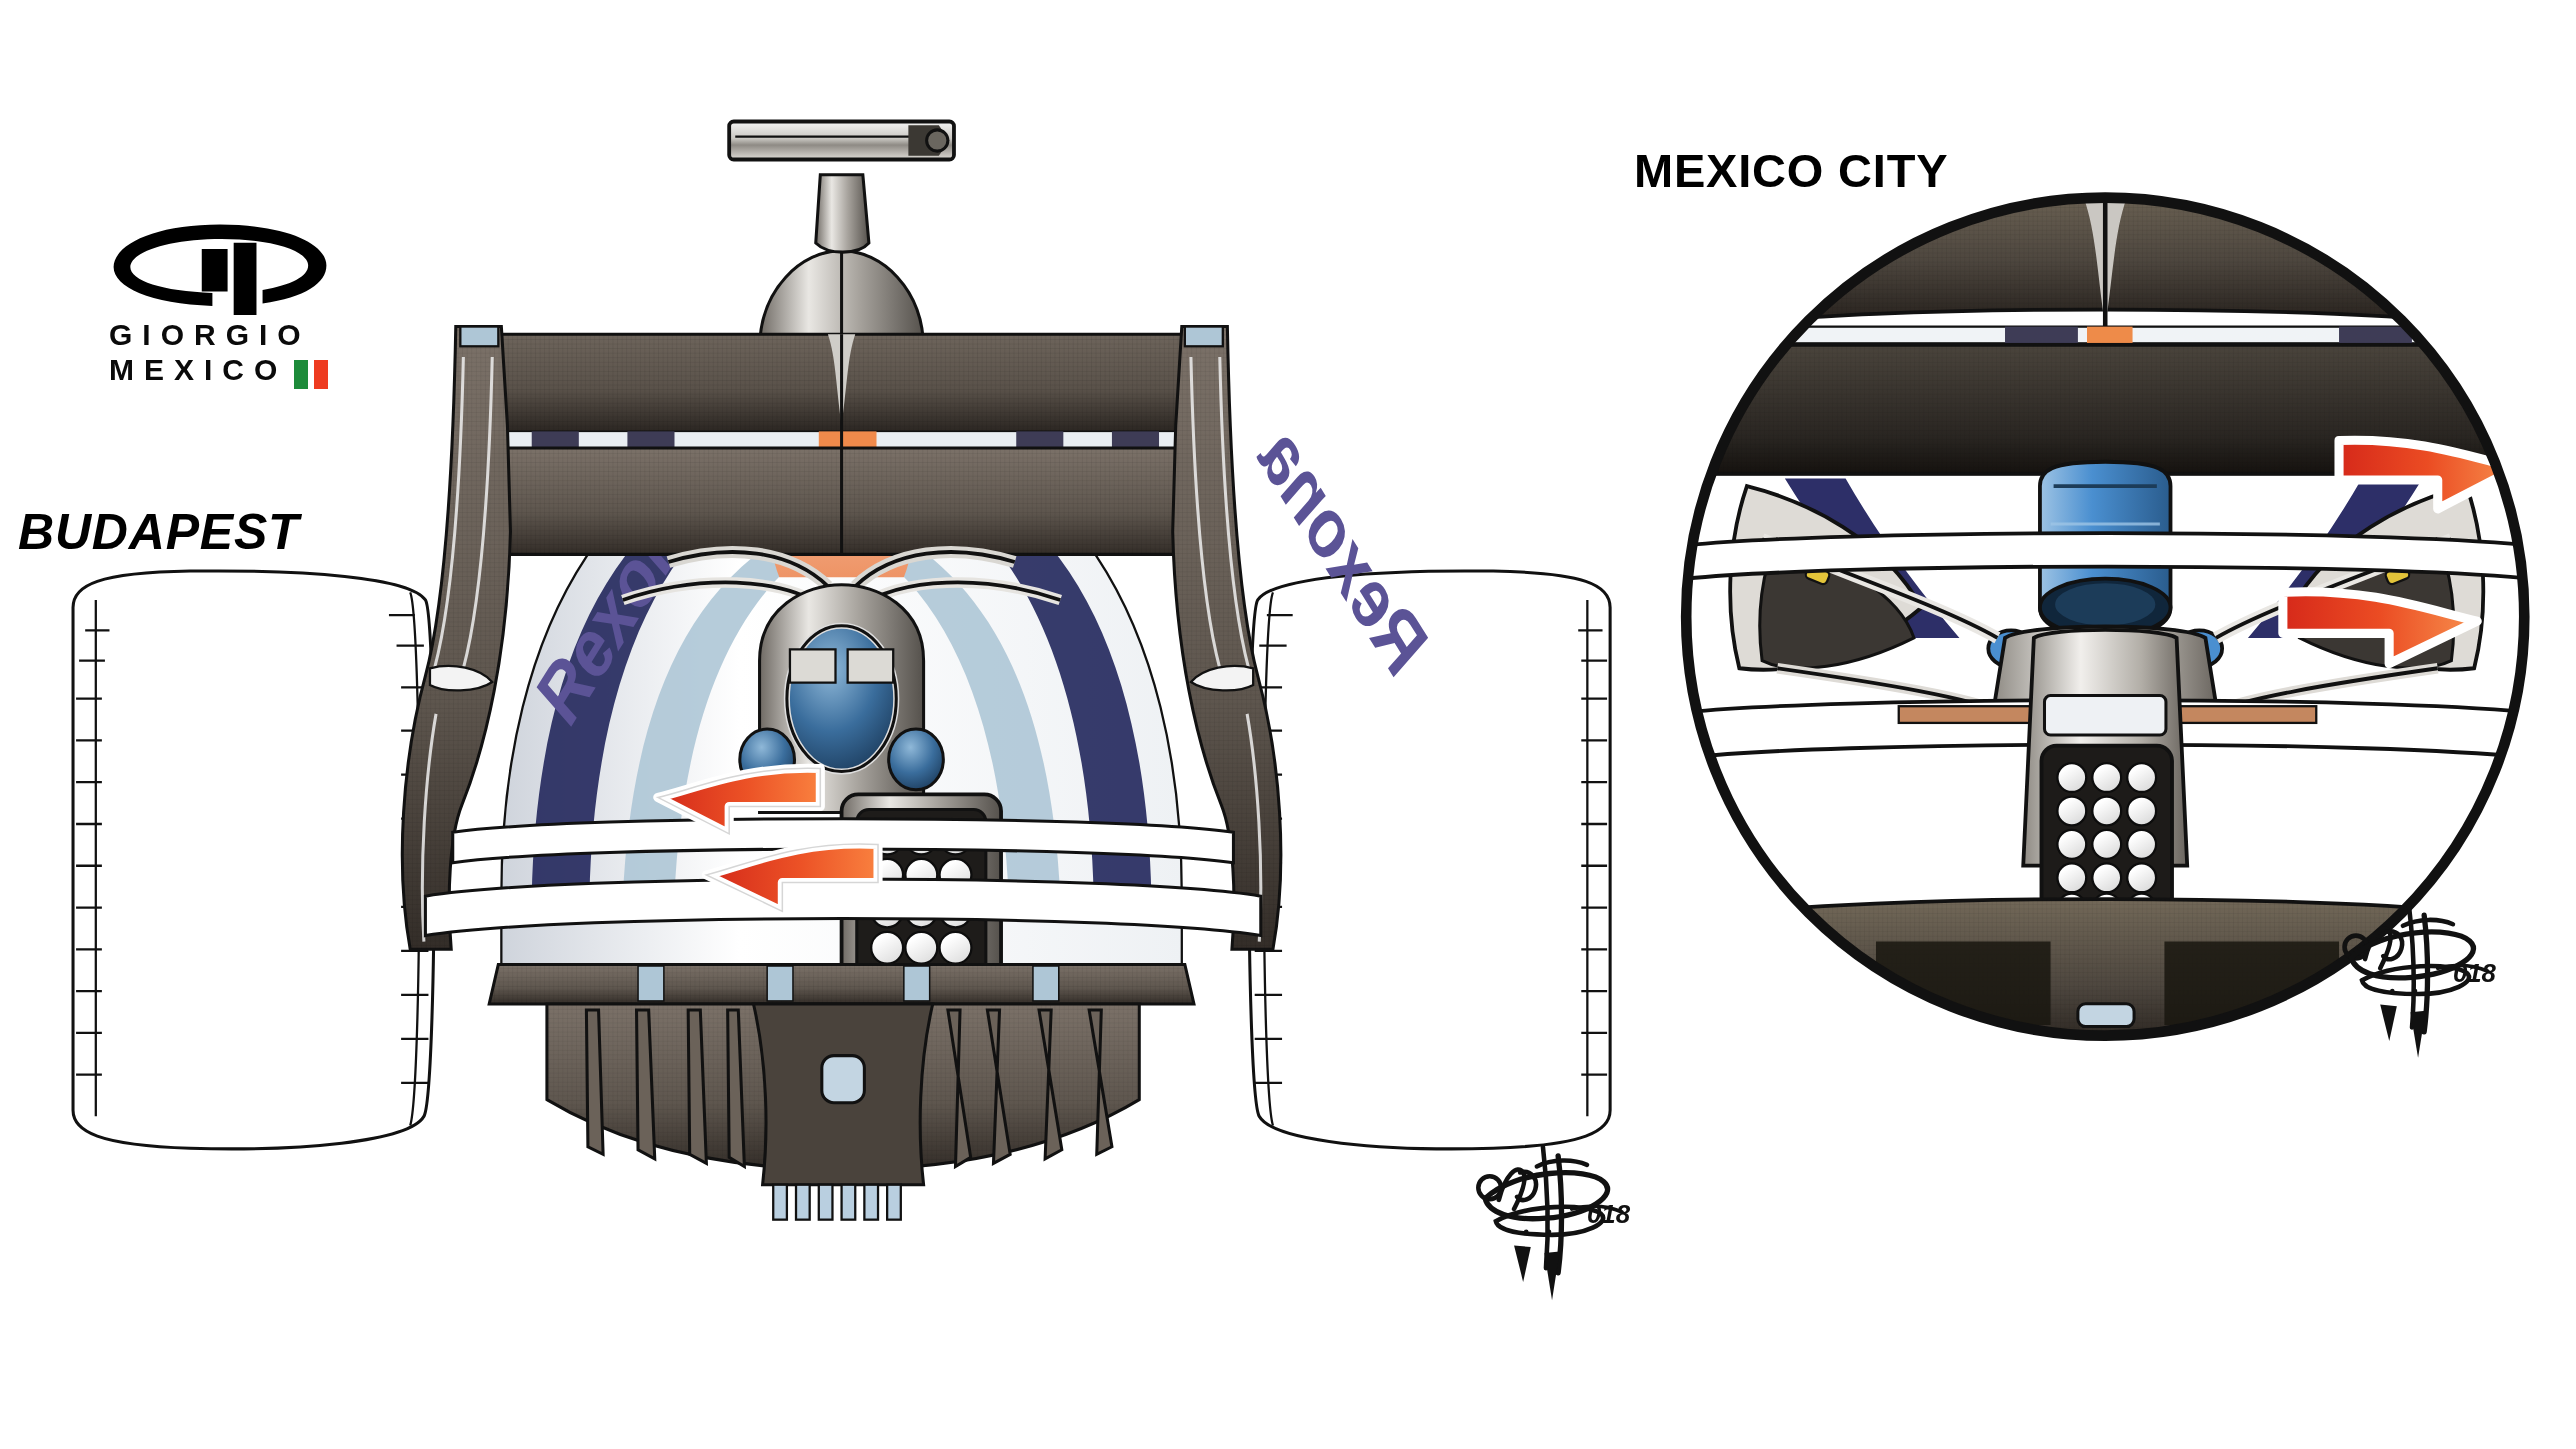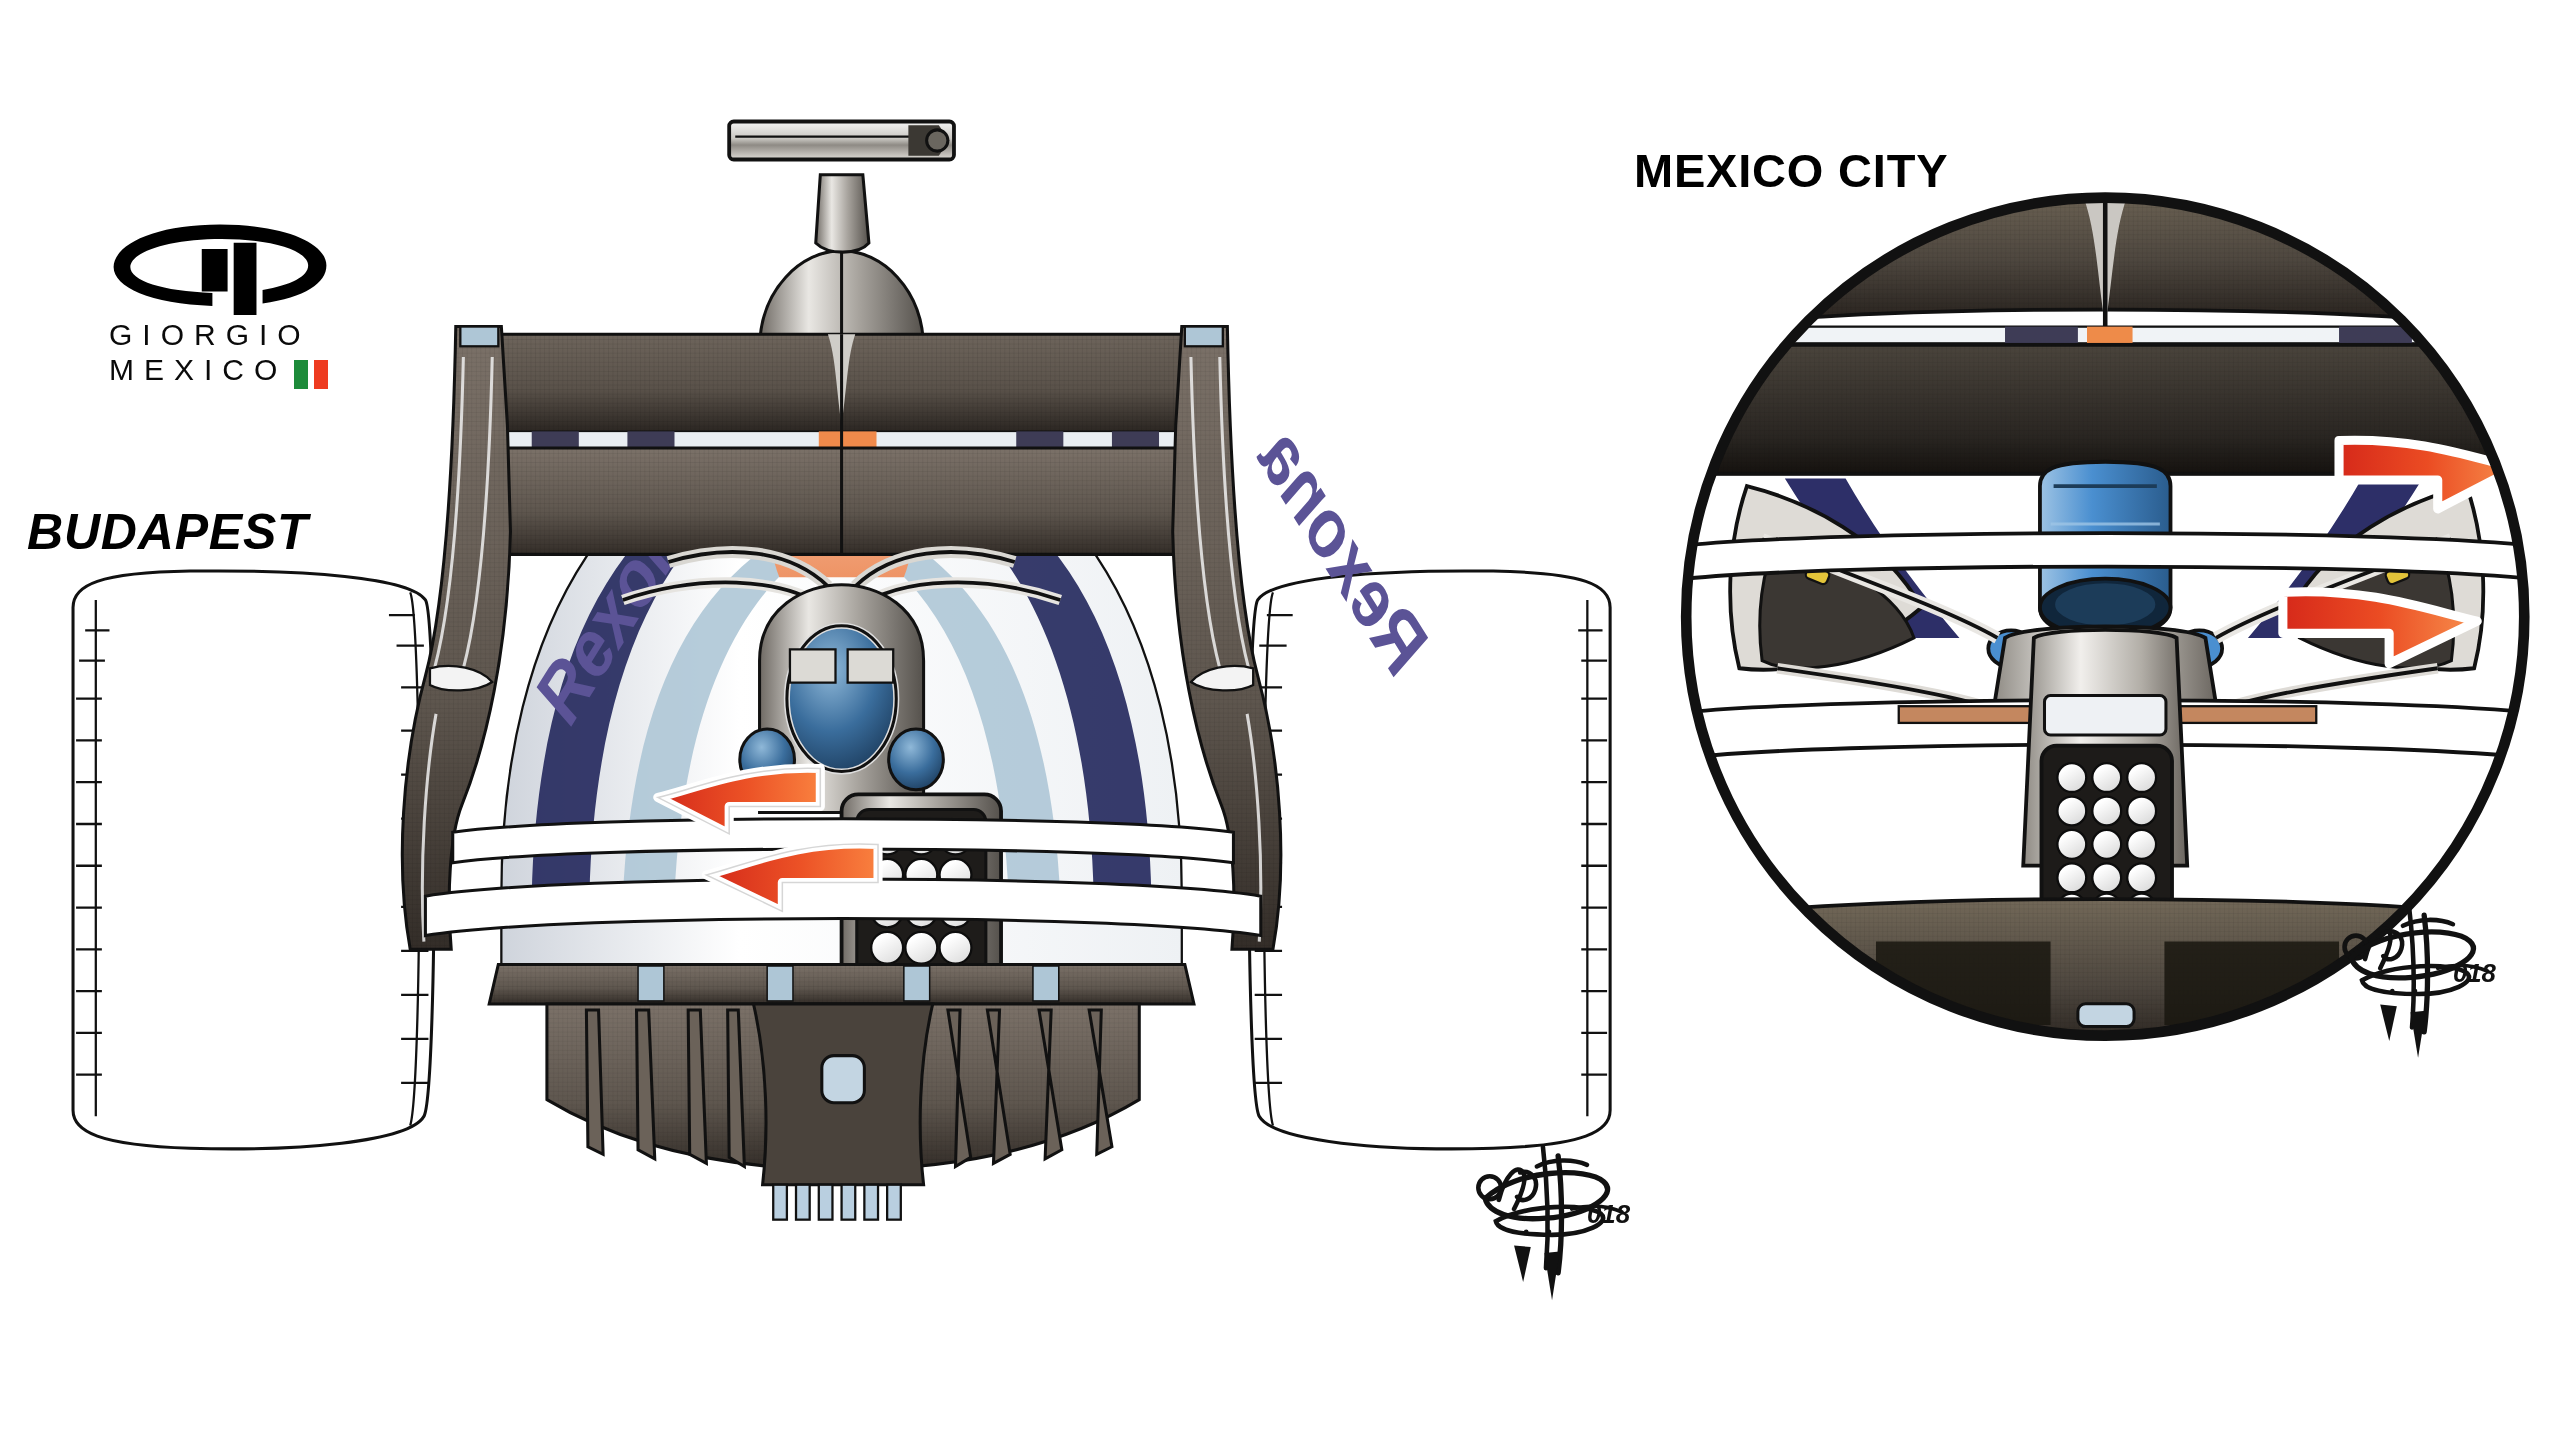--- a/index.html
+++ b/index.html
@@ -7,28 +7,28 @@
     width:2576px;height:1449px;position:relative;overflow:hidden;
     font-family:"Liberation Sans", sans-serif;background:#ffffff;
   }
   .stage{position:absolute;inset:0;}
 
   
   #brand-logo{position:absolute;left:106px;top:220px;width:228px;height:175px;}
   #brand-logo .mark{position:absolute;left:0;top:0;width:228px;height:95px;}
   #brand-logo .wordmark{position:absolute;left:0;top:97px;width:228px;}
   #brand-logo .line{
-    font-weight:400;font-size:30px;letter-spacing:10px;color:#0a0a0a;
+    font-weight:700;font-size:30px;letter-spacing:10px;color:#0a0a0a;
     line-height:1.18;white-space:nowrap;text-align:left;padding-left:3px;
   }
   #brand-logo .flagrow{position:absolute;left:188px;top:43px;display:flex;gap:5.3px;}
   #brand-logo .flagrow i{display:block;width:14.4px;height:29px;}
 
   #label-budapest{
-    position:absolute;left:27px;top:503px;font-size:50px;font-weight:700;
+    position:absolute;left:18px;top:503px;font-size:50px;font-weight:700;
     font-style:italic;letter-spacing:0.8px;color:#000;white-space:nowrap;
   }
   #label-mexico{
     position:absolute;left:1634px;top:143px;font-size:47px;font-weight:700;
     letter-spacing:0.8px;color:#000;white-space:nowrap;
   }
 
   
   .signature{position:absolute;color:#0f766e;}
   #signature-main{left:1473px;top:1139px;width:190px;height:175px;}

